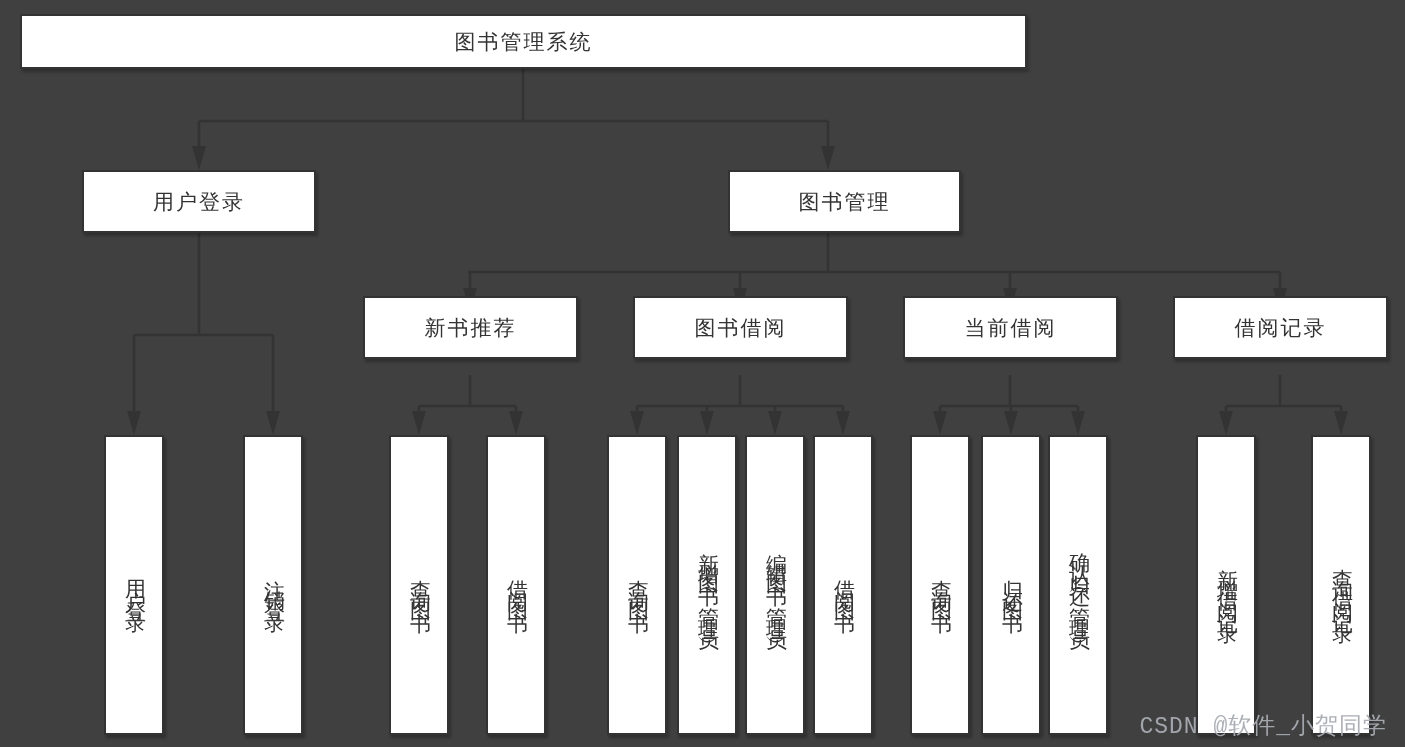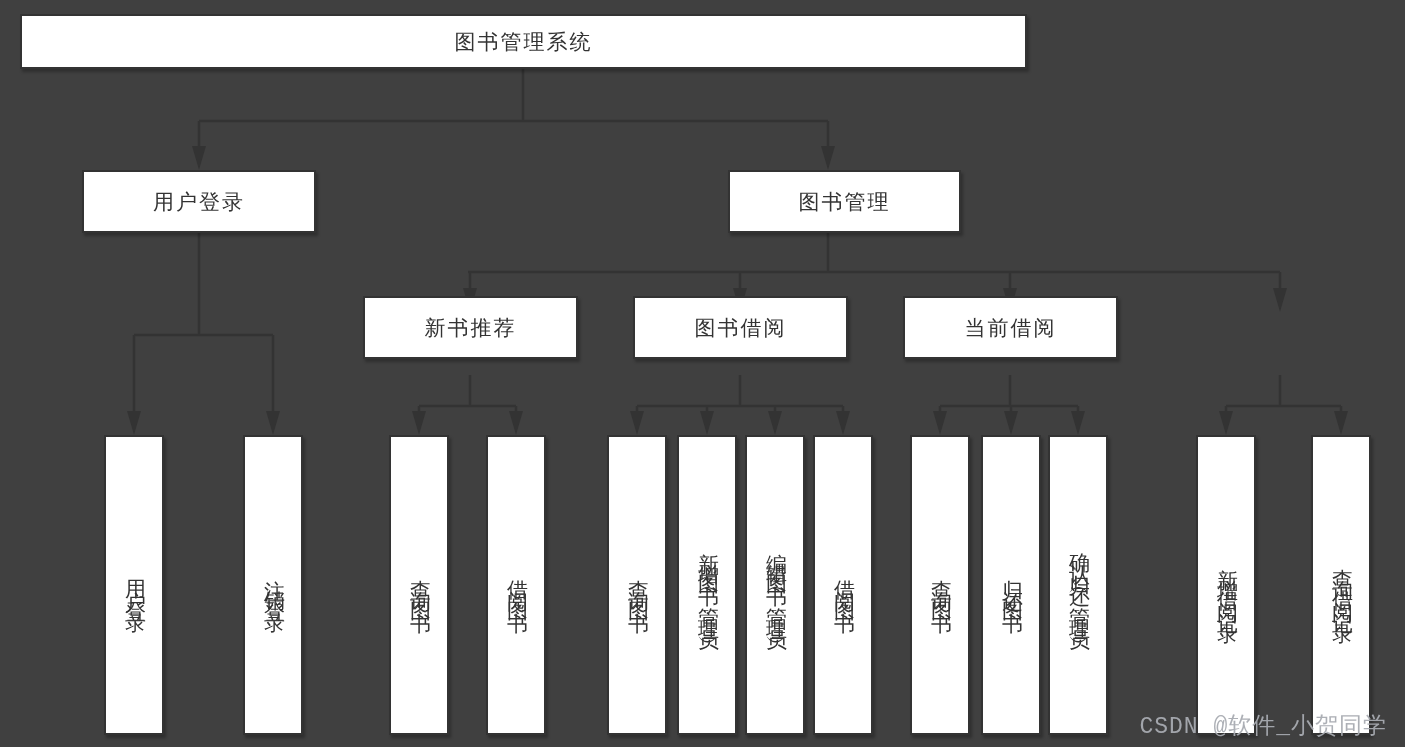--- a/index.html
+++ b/index.html
@@ -92,20 +92,21 @@
   </svg>
 
   <div class="box root">图书管理系统</div>
 
   <div class="box lvl2" style="left:82px;width:234px;">用户登录</div>
   <div class="box lvl2" style="left:712px;width:233px;margin-left:16px;">图书管理</div>
 
   <div class="box lvl3" style="left:363px;">新书推荐</div>
   <div class="box lvl3" style="left:633px;">图书借阅</div>
   <div class="box lvl3" style="left:903px;">当前借阅</div>
+  <div class="box lvl3" style="left:1173px;">借阅记录</div>
 
   <div class="box leaf" style="left:104px;">用户登录</div>
   <div class="box leaf" style="left:243px;">注销登录</div>
 
   <div class="box leaf" style="left:389px;">查询图书</div>
   <div class="box leaf" style="left:486px;">借阅图书</div>
 
   <div class="box leaf" style="left:607px;">查询图书</div>
   <div class="box leaf" style="left:677px;">新增图书（管理员）</div>
   <div class="box leaf" style="left:745px;">编辑图书（管理员）</div>

